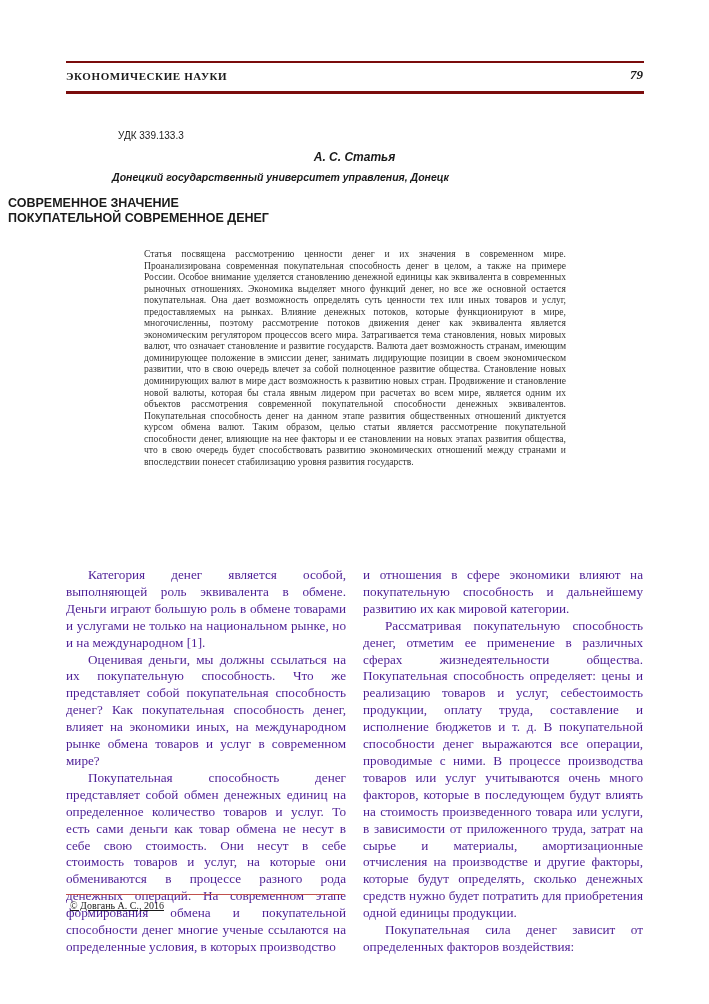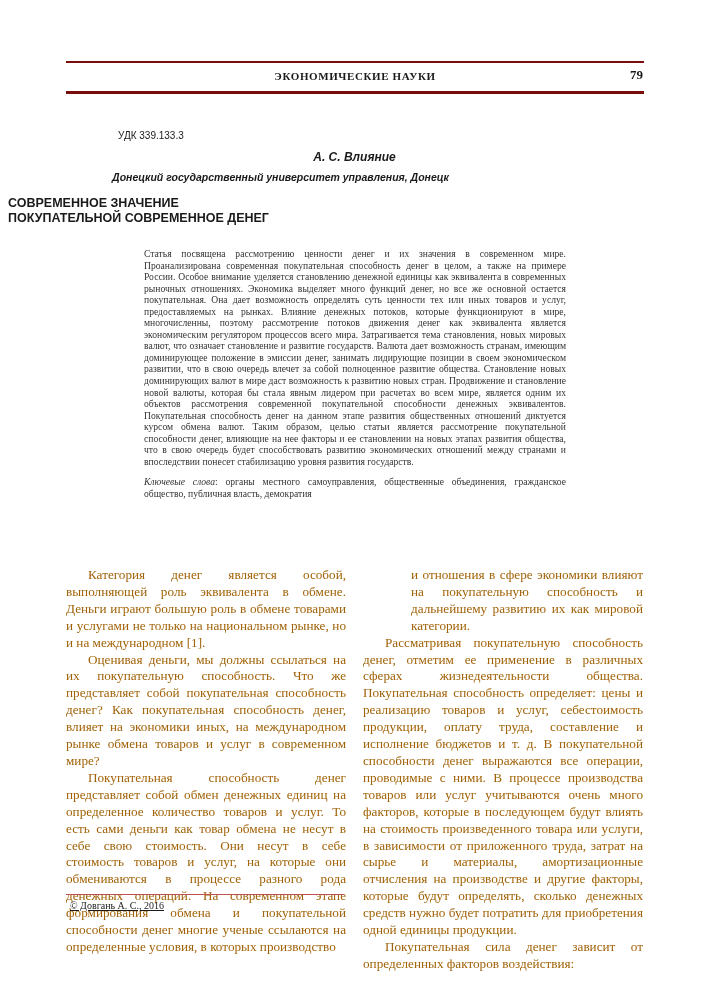--- a/index.html
+++ b/index.html
@@ -1,61 +1,60 @@
 <!DOCTYPE html>
 <html><head>
 <meta charset="utf-8">
 <style>
   html, body { margin: 0; padding: 0; background: #ffffff; }
   body { width: 709px; height: 1004px; position: relative; overflow: hidden; color: #1a1a1a; }
   .rule-top { position: absolute; left: 66px; top: 61px; width: 578px; height: 2px; background: #7a0c0c; }
   .rule-bot { position: absolute; left: 66px; top: 91px; width: 578px; height: 3px; background: #7a0c0c; }
-  .running-head { position: absolute; top: 70px; left: 66px; width: 578px; text-align: center;
+  .running-head { position: absolute; top: 70px; left: 66px; width: 578px; text-align: left;
     font-family: "Liberation Serif", serif; font-weight: bold; font-size: 11px; letter-spacing: 0.6px; }
-  .page-num { position: absolute; top: 67px; right: 66px; font-family: "Liberation Serif", serif; font-weight: bold; font-size: 13px; }
+  .page-num { position: absolute; top: 67px; right: 66px; font-family: "Liberation Serif", serif; font-weight: bold; font-size: 13px; font-style: italic; }
   .udk { position: absolute; top: 130px; left: 118px; font-family: "Liberation Sans", sans-serif; font-size: 10px; }
   .author { position: absolute; top: 150px; left: 0; width: 709px; text-align: center;
     font-family: "Liberation Sans", sans-serif; font-style: italic; font-weight: bold; font-size: 12px; }
   .affil { position: absolute; top: 171px; left: 0; width: 561px; text-align: center;
     font-family: "Liberation Sans", sans-serif; font-style: italic; font-weight: bold; font-size: 10.5px; }
   .title { position: absolute; top: 196px; left: 8px; width: 709px; text-align: left;
     font-family: "Liberation Sans", sans-serif; font-weight: bold; font-size: 12.5px; line-height: 15px; }
   .abstract { position: absolute; top: 239px; left: 135px; width: 440px;
     font-family: "Liberation Serif", serif; font-size: 9.6px; line-height: 11.55px; text-align: justify; color: #333; }
   .abstract p { margin: 9px; }
   .keywords { margin-top: 6px !important; }
   .kw-label { font-style: italic; }
   .col { position: absolute; top: 567px; width: 280px;
-    font-family: "Liberation Serif", serif; font-size: 13.2px; line-height: 16.9px; text-align: justify; color: #a16207; }
+    font-family: "Liberation Serif", serif; font-size: 13.2px; line-height: 16.9px; text-align: justify; color: #4c1d95; }
   .col p { margin: 0; text-indent: 22px; }
-  .col p.cont { text-indent: 0; margin-left: 48px; }
+  .col p.cont { text-indent: 0; }
   .col-left { left: 66px; }
   .col-right { left: 363px; }
   .fn-rule { position: absolute; left: 66px; top: 894px; width: 278px; height: 1px; background: #c0504d; }
   .copyright { position: absolute; left: 70px; top: 900px; font-family: "Liberation Serif", serif; font-size: 10px; text-decoration: underline; }
 </style>
 </head>
 <body>
 
 <div class="rule-top"></div>
 <div class="running-head">ЭКОНОМИЧЕСКИЕ НАУКИ</div>
 <div class="page-num">79</div>
 <div class="rule-bot"></div>
 
 <div class="udk">УДК 339.133.3</div>
-<div class="author">А. С. Влияние</div>
+<div class="author">А. С. Статья</div>
 <div class="affil">Донецкий государственный университет управления, Донецк</div>
 <div class="title">
   <div>СОВРЕМЕННОЕ ЗНАЧЕНИЕ</div>
   <div>ПОКУПАТЕЛЬНОЙ СОВРЕМЕННОЕ ДЕНЕГ</div>
 </div>
 
 <div class="abstract">
   <p>Статья посвящена рассмотрению ценности денег и их значения в современном мире. Проанализирована современная покупательная способность денег в целом, а также на примере России. Особое внимание уделяется становлению денежной единицы как эквивалента в современных рыночных отношениях. Экономика выделяет много функций денег, но все же основной остается покупательная. Она дает возможность определять суть ценности тех или иных товаров и услуг, предоставляемых на рынках. Влияние денежных потоков, которые функционируют в мире, многочисленны, поэтому рассмотрение потоков движения денег как эквивалента является экономическим регулятором процессов всего мира. Затрагивается тема становления, новых мировых валют, что означает становление и развитие государств. Валюта дает возможность странам, имеющим доминирующее положение в эмиссии денег, занимать лидирующие позиции в своем экономическом развитии, что в свою очередь влечет за собой полноценное развитие общества. Становление новых доминирующих валют в мире даст возможность к развитию новых стран. Продвижение и становление новой валюты, которая бы стала явным лидером при расчетах во всем мире, является одним их объектов рассмотрения современной покупательной способности денежных эквивалентов. Покупательная способность денег на данном этапе развития общественных отношений диктуется курсом обмена валют. Таким образом, целью статьи является рассмотрение покупательной способности денег, влияющие на нее факторы и ее становлении на новых этапах развития общества, что в свою очередь будет способствовать развитию экономических отношений между странами и впоследствии понесет стабилизацию уровня развития государств.</p>
-  <p class="keywords"><span class="kw-label">Ключевые слова</span><span>: органы местного самоуправления, общественные объединения, гражданское общество, публичная власть, демократия</span></p>
 </div>
 
 <div class="col col-left">
   <p>Категория денег является особой, выполняющей роль эквивалента в обмене. Деньги играют большую роль в обмене товарами и услугами не только на национальном рынке, но и на международном [1].</p>
   <p>Оценивая деньги, мы должны ссылаться на их покупательную способность. Что же представляет собой покупательная способность денег? Как покупательная способность денег, влияет на экономики иных, на международном рынке обмена товаров и услуг в современном мире?</p>
   <p>Покупательная способность денег представляет собой обмен денежных единиц на определенное количество товаров и услуг. То есть сами деньги как товар обмена не несут в себе свою стоимость. Они несут в себе стоимость товаров и услуг, на которые они обмениваются в процессе разного рода денежных операций. На современном этапе формирования обмена и покупательной способности денег многие ученые ссылаются на определенные условия, в которых производство</p>
 </div>
 
 <div class="col col-right">
   <p class="cont">и отношения в сфере экономики влияют на покупательную способность и дальнейшему развитию их как мировой категории.</p>

